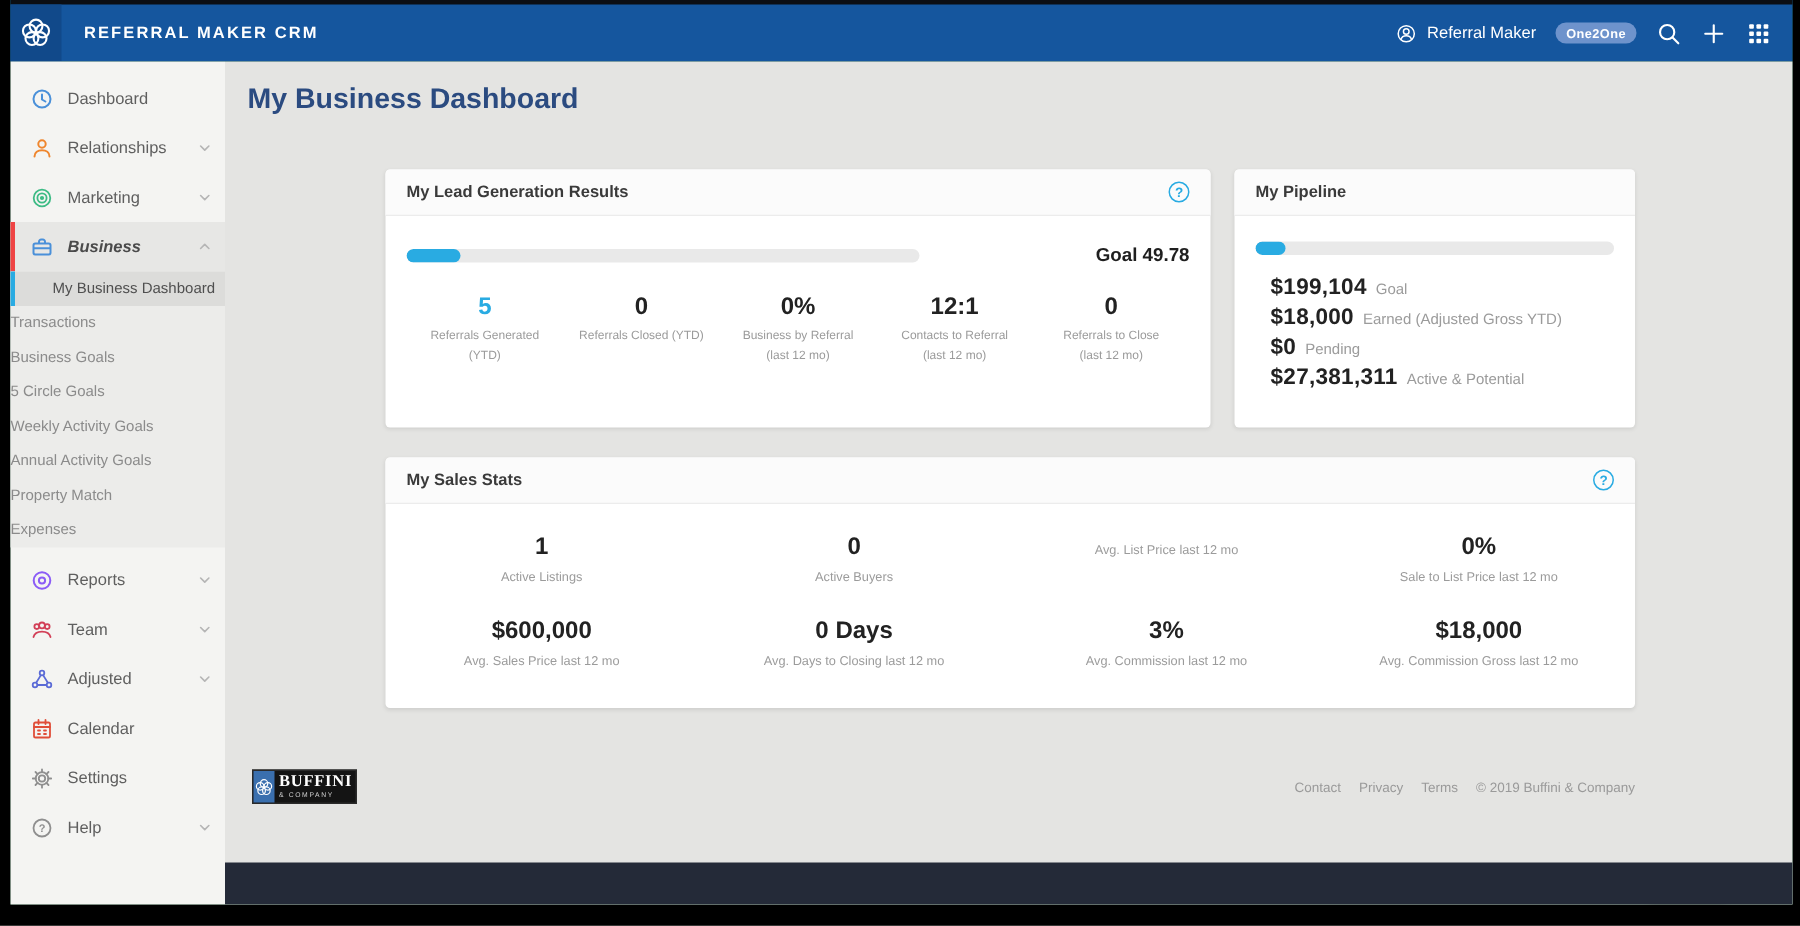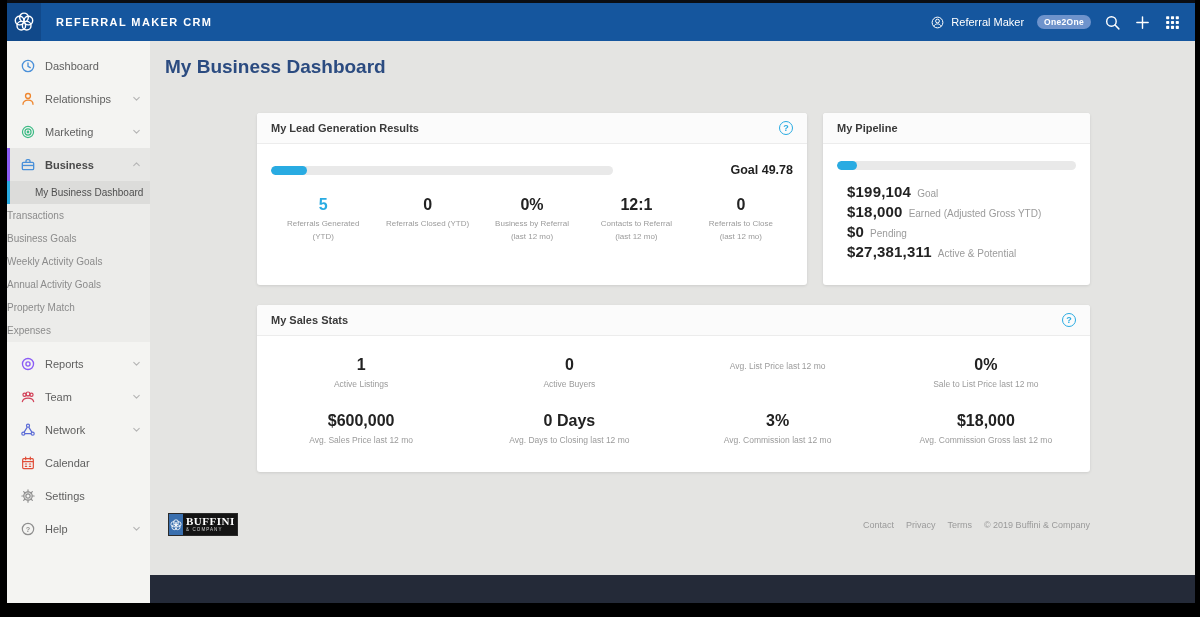--- a/index.html
+++ b/index.html
@@ -21,22 +21,22 @@
   .tb-ic { width:17px; height:17px; color:#fff; cursor:pointer; }
 
   
   .body-row { flex:1; display:flex; min-height:0; }
   .sidebar { width:143px; background:#f4f4f2; padding-top:8px; flex:0 0 143px; }
   .main { flex:1; position:relative; background:#e4e4e2; overflow:hidden; }
 
   
   .nav-item { display:flex; align-items:center; gap:9px; height:33px;
               padding:0 8px 0 13px; font-size:11px; color:#5f5f5f; cursor:pointer; }
-  .nav-item.active { background:#e7e7e5; border-left:3px solid #8b5cf6; padding-left:10px;
-                     color:#4a4a4a; font-weight:bold; }
+  .nav-item.active { background:#e7e7e5; border-left:3px solid #ef4444; padding-left:10px;
+                     color:#4a4a4a; font-weight:bold;font-style:italic; }
   .nav-ic { width:16px; height:16px; flex:0 0 16px; }
   .chev { width:11px; height:11px; margin-left:auto; color:#b5b5b5; }
   .c-blue{color:#4a90d9}.c-orange{color:#ef862e}.c-green{color:#3dbb85}
   .c-purple{color:#8b5cf6}.c-red{color:#d23f57}.c-indigo{color:#5b6bd6}
   .c-cal{color:#e04e39}.c-gray{color:#8f8f8f}
   .subnav { background:#ececea; }
   .sub-item { height:23px; display:flex; align-items:center; 
               font-size:10px; color:#8b8b8b; cursor:pointer; }
   .sub-item.active { background:#dcdcda; color:#4f4f4f; border-left:3px solid #29abe2;
                      padding-left:25px; }
@@ -277,20 +277,21 @@
           </svg>
         <span>Business</span>
         <svg class="chev">
             <use href="#i-chev-up"></use>
           </svg>
       </div>
       <div class="subnav">
         <div class="sub-item active">My Business Dashboard</div>
         <div class="sub-item">Transactions</div>
         <div class="sub-item">Business Goals</div>
+        <div class="sub-item">5 Circle Goals</div>
         <div class="sub-item">Weekly Activity Goals</div>
         <div class="sub-item">Annual Activity Goals</div>
         <div class="sub-item">Property Match</div>
         <div class="sub-item">Expenses</div>
       </div>
       <div class="nav-item" style="margin-top:5px">
         <svg class="nav-ic c-purple">
             <use href="#i-donut"></use>
           </svg>
         <span>Reports</span>
@@ -304,21 +305,21 @@
           </svg>
         <span>Team</span>
         <svg class="chev">
             <use href="#i-chev-down"></use>
           </svg>
       </div>
       <div class="nav-item">
         <svg class="nav-ic c-indigo">
             <use href="#i-network"></use>
           </svg>
-        <span>Network</span>
+        <span>Adjusted</span>
         <svg class="chev">
             <use href="#i-chev-down"></use>
           </svg>
       </div>
       <div class="nav-item">
         <svg class="nav-ic c-cal">
             <use href="#i-calendar"></use>
           </svg>
         <span>Calendar</span>
       </div>

